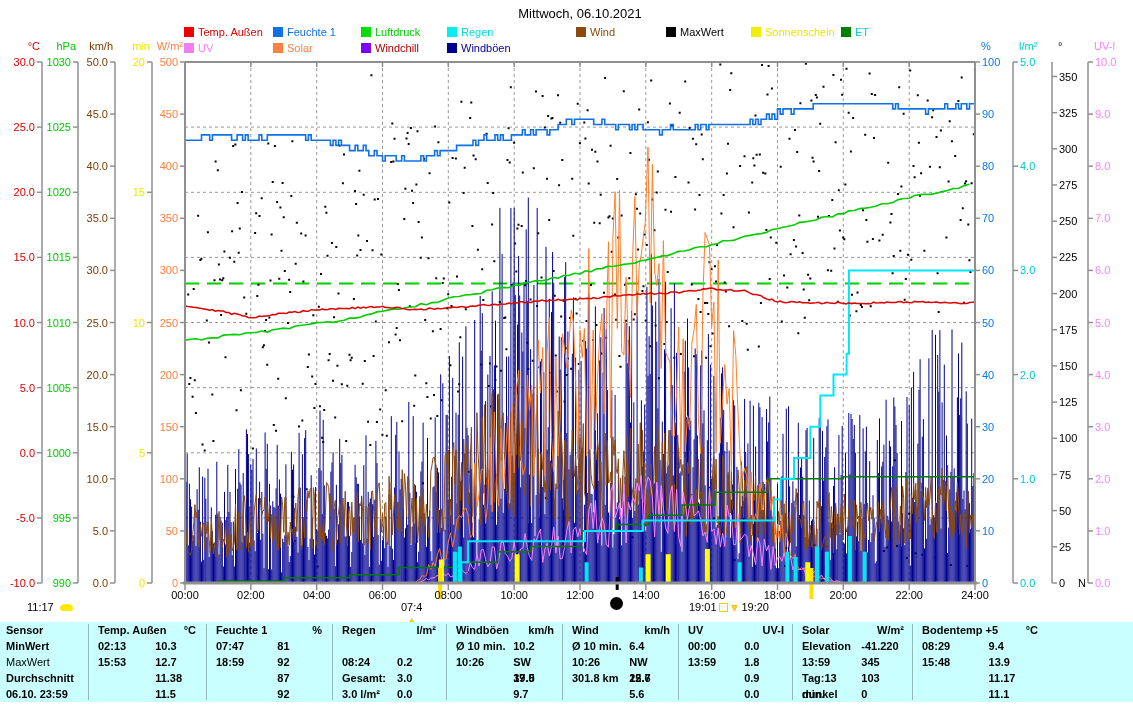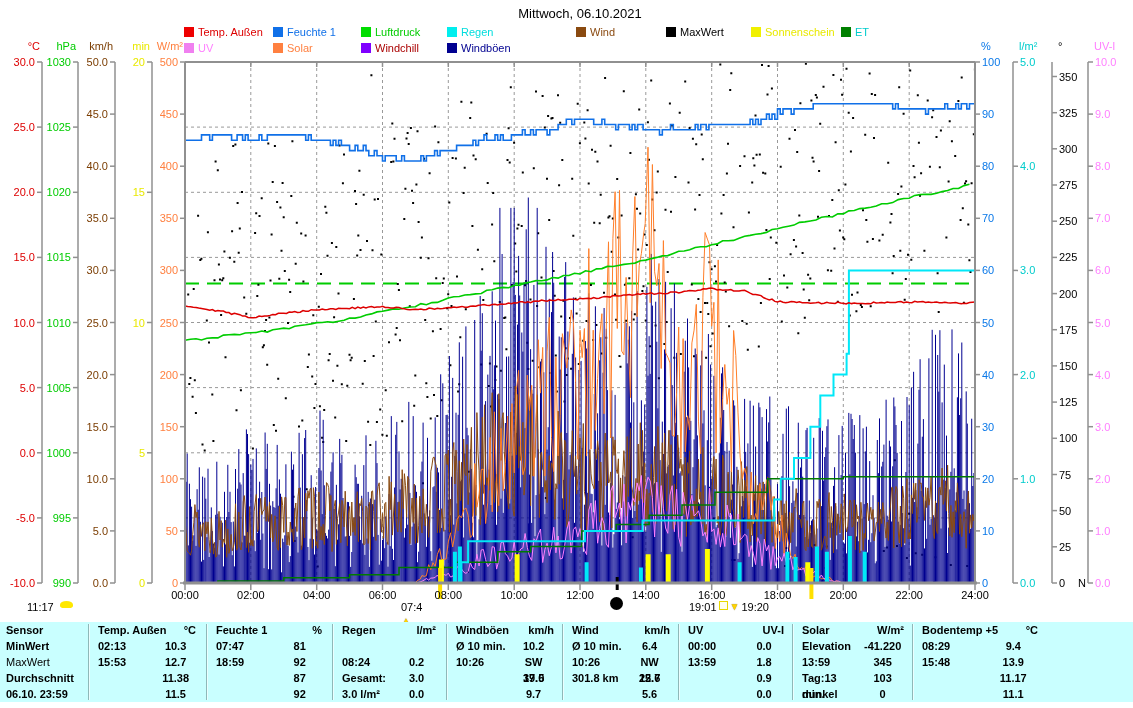--- a/index.html
+++ b/index.html
@@ -3,33 +3,33 @@
 <meta charset="utf-8">
 <style>
   html,body{margin:0;padding:0;background:#fff;}
   .stage{position:relative;width:1133px;height:708px;background:#fff;overflow:hidden;
          font-family:"Liberation Sans",sans-serif;}
   .title{position:absolute;left:185px;top:6px;width:790px;text-align:center;
          font-size:13px;color:#000;}
   .legend-item{position:absolute;display:flex;align-items:center;gap:4px;font-size:11px;white-space:nowrap;}
   .legend-box{width:10px;height:10px;display:inline-block;flex:0 0 auto;}
   #chartwrap{position:absolute;left:0;top:0;width:1133px;height:620px;}
-  .foot{position:absolute;font-size:11px;color:#000;display:flex;align-items:flex-start;gap:2px;white-space:nowrap;}
+  .foot{position:absolute;font-size:11px;color:#000;display:flex;align-items:center;gap:2px;white-space:nowrap;}
   .sun-dot{width:11px;height:11px;border-radius:50%;background:#ffee00;box-shadow:0 0 2px 1px #ffd;display:inline-block;}
   .up-arrow,.down-arrow{font-size:10px;color:#ffd400;text-shadow:0 0 1px #666;}
   .sq{width:7px;height:7px;border:1px solid #e8d800;display:inline-block;background:#fffef0;}
   .cloudico{width:13px;height:7px;background:#ffe800;border-radius:60% 60% 40% 40%;display:inline-block;margin-left:4px;}
   .moon-dot{position:absolute;width:13px;height:13px;border-radius:50%;background:#000;}
   
   #statbar{position:absolute;left:0;top:622px;width:1133px;height:80px;background:#c9ffff;
            font-size:11px;font-weight:bold;color:#000;}
   .tgroup{position:absolute;top:0;height:68px;}
   .trow{height:16px;line-height:16px;display:flex;}
   .trow .t{flex:0 0 52%;padding-left:6px;}
-  .trow .v{flex:1;text-align:center;padding-right:6px;}
+  .trow .v{flex:1;text-align:left;padding-right:6px;}
   .thead{display:flex;height:16px;line-height:16px;}
   .thead .ttl{flex:1;padding-left:6px;}
   .thead .unit{text-align:right;padding-right:6px;}
   .vsep{position:absolute;top:2px;height:76px;width:1px;background:#8fb8b8;box-shadow:1px 0 0 #eaffff;}
 </style>
 </head>
 <body>
 
 <div class="stage">
   <div class="title">Mittwoch, 06.10.2021</div>

